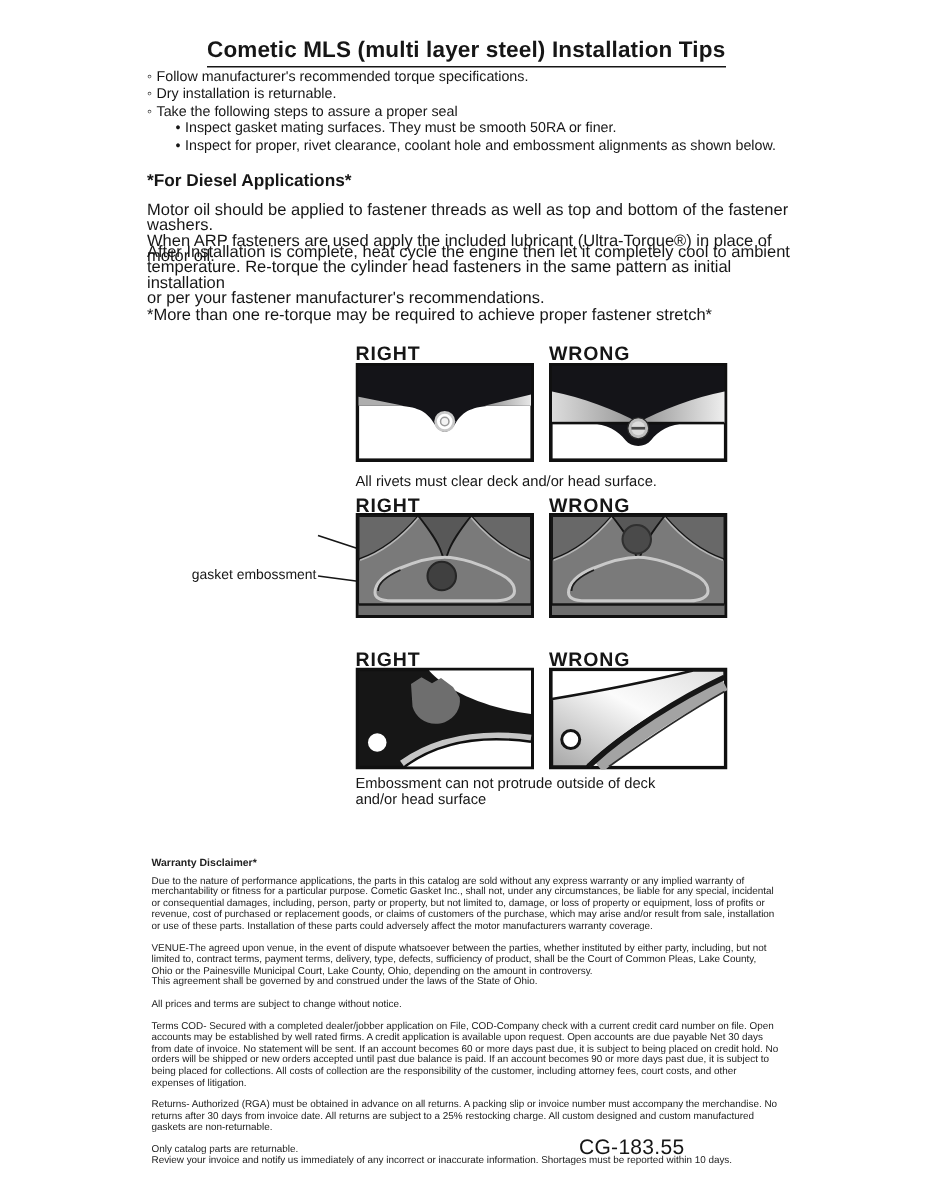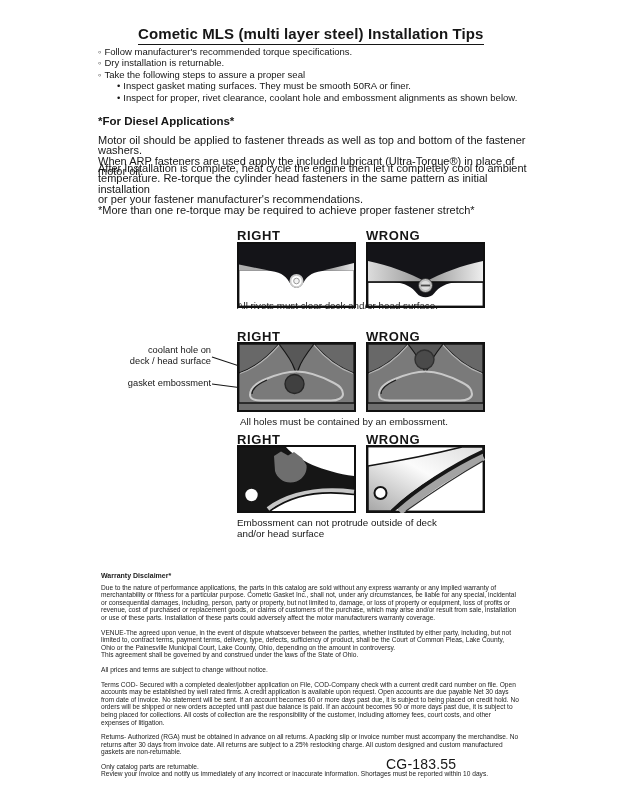--- a/index.html
+++ b/index.html
@@ -99,27 +99,25 @@
       <path d="M2,19 C22,23 44,31 60,40 L2,40 Z" fill="url(#g1wl)"></path>
       <path d="M117,19 C97,23 75,31 59,40 L117,40 Z" fill="url(#g1wr)"></path>
       <path d="M27,40 C39,41 46,45 51,51.5 C55,56.5 64,56.5 68,51.5 C73,45 80,41 92,40 Z" fill="#141418"></path>
       <rect x="2" y="39.2" width="115" height="1.7" fill="#101010"></rect>
       <circle cx="59.5" cy="43.5" r="7" fill="#bdbdbd" stroke="#2a2a2a" stroke-width="0.8"></circle>
       <circle cx="59.5" cy="43.5" r="4.6" fill="#dcdcdc"></circle>
       <rect x="54.9" y="42.6" width="9.2" height="1.8" fill="#4a4a4a"></rect>
     </svg>
   </div>
 
-  <div class="caption" style="left:237px;top:300px">All rivets must clear deck and/or head surface.</div>
+  <div class="caption" style="left:237px;top:316px">All rivets must clear deck and/or head surface.</div>
 
   <div class="dg-label" style="left:237px;top:329px">RIGHT</div>
   <div class="dg-label" style="left:366px;top:329px">WRONG</div>
 
-  <div class="annot" style="left:98px;top:345px;width:113px">coolant hole on
-deck / head surface</div>
   <div class="annot" style="left:98px;top:378px;width:113px">gasket embossment</div>
 
   <svg class="leader" width="88" height="48">
     <line x1="1" y1="7" x2="80" y2="33" stroke="#161616" stroke-width="1.1"></line>
     <line x1="1" y1="34" x2="54" y2="41" stroke="#161616" stroke-width="1.1"></line>
   </svg>
 
   <div class="panel" style="left:237px;top:342px;height:70px">
     <svg width="119" height="70" viewBox="0 0 119 70">
       <rect x="1.2" y="1.2" width="116.6" height="67.6" fill="#7a7a7a" stroke="#101010" stroke-width="2.4"></rect>
@@ -145,21 +143,20 @@
       <path d="M77,3 C88,16 102,26.5 116,31.5" stroke="#b5b5b5" stroke-width="1.2" fill="none"></path>
       <path d="M42,2 L77,2 C70,11 64,19 61.5,27 C60.5,30.5 58.5,30.5 57.5,27 C55,19 49,11 42,2 Z" fill="#585858" stroke="#151515" stroke-width="1.2"></path>
       <rect x="2" y="61" width="115" height="7" fill="#6e6e6e"></rect>
       <line x1="2" y1="61" x2="117" y2="61" stroke="#141414" stroke-width="1.6"></line>
       <circle cx="58.5" cy="17.5" r="9.5" fill="#4a4a4a" stroke="#303030" stroke-width="1.4"></circle>
       <path d="M13,53 C13,47 19,41 29,37 C41,32 51,29.5 59.5,29.5 C69,29.5 84,34 97,41 C103,44 106,48 106,52 C106,56 101,58.5 94,58.5 L24,58.5 C17,58.5 13,57 13,53 Z" stroke="#c9c9c9" stroke-width="2" fill="none"></path>
       <path d="M15,52 C15,47 21,42 30,38" stroke="#1e1e1e" stroke-width="1.2" fill="none"></path>
     </svg>
   </div>
 
-  <div class="caption" style="left:240px;top:416px">All holes must be contained by an embossment.</div>
 
   <div class="dg-label" style="left:237px;top:432px">RIGHT</div>
   <div class="dg-label" style="left:366px;top:432px">WRONG</div>
 
   <div class="panel" style="left:237px;top:445px;height:68px">
     <svg width="119" height="68" viewBox="0 0 119 68">
       <rect x="1.2" y="1.2" width="116.6" height="65.6" fill="#161616" stroke="#101010" stroke-width="2.4"></rect>
       <path d="M49,2 C60,15 86,27 117,31 L117,2 Z" fill="#ffffff"></path>
       <path d="M117,49 C88,45.5 58,47.5 33,66 L117,66 Z" fill="#ffffff"></path>
       <path d="M31,64 C57,45.5 88,43.5 117,47" stroke="#c6c6c6" stroke-width="4.5" fill="none"></path>

